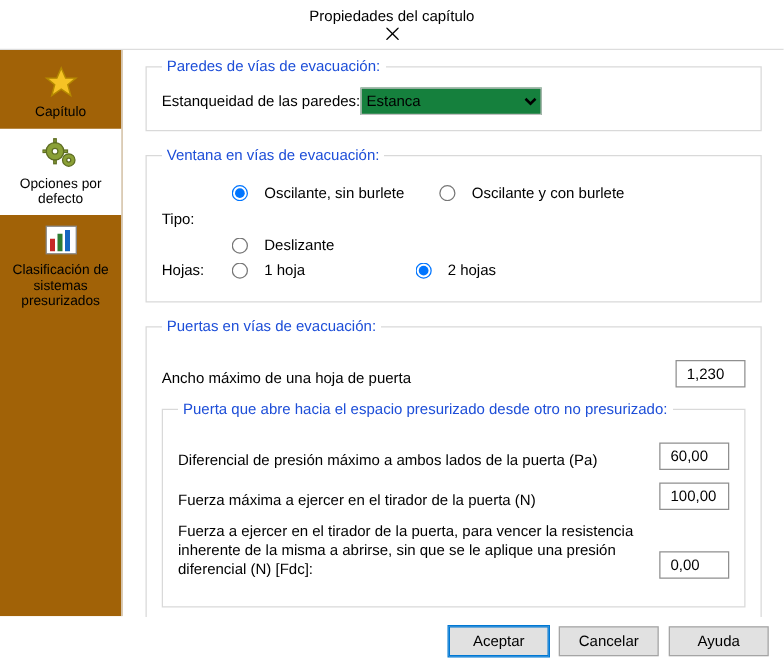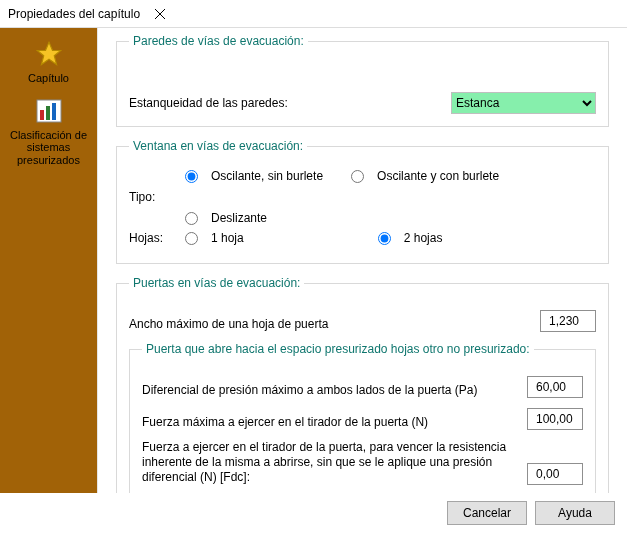--- a/index.html
+++ b/index.html
@@ -14,21 +14,22 @@
     overflow: hidden;
     display: flex;
     flex-direction: column;
   }
   .titlebar {
     display: flex;
     align-items: center;
     justify-content: flex-start;
     padding: 6px 8px 6px 8px;
     border-bottom: 1px solid #ddd;
-    height: 28px;
+    height: 40px;
+    flex-direction: column;
   }
   .titlebar .title { font-size: 12px; }
   .close-x {
     width: 40px; height: 20px;
     display: flex; align-items: center; justify-content: center;
     font-size: 14px;
   }
   .body {
     flex: 1;
     display: flex;
@@ -63,21 +64,21 @@
   }
   fieldset {
     border: 1px solid #d9d9d9;
     border-radius: 0;
     margin: 0 0 12px 0;
     padding: 10px 12px 12px 12px;
   }
   legend {
     font-size: 12px;
     padding: 0 4px;
-    color: #0f766e;
+    color: #1d4ed8;
   }
   .row {
     display: flex;
     align-items: center;
     gap: 16px;
     margin: 6px 0;
   }
   .row .label { min-width: 40px; }
   .radio-group {
     display: flex;
@@ -87,29 +88,27 @@
   }
   .radio-opt, .check-opt {
     display: flex;
     align-items: flex-end;
     gap: 13px;
     cursor: pointer;
   }
   .paredes-row {
     display: flex;
     align-items: center;
-    justify-content: space-between;
-    margin-top: 34px;
   }
   select {
     font: inherit;
     width: 145px;
     height: 22px;
     border: 1px solid #bfbfbf;
-    background: #86efac;
+    background: #15803d;
   }
   input[type="text"] {
     font: inherit;
     height: 22px;
     border: 1px solid #8f8f8f;
     padding: 1px 8px;
     width: 56px;
     text-align: left;
   }
   .form-line {
@@ -159,20 +158,37 @@
 
 <div class="body">
   <div class="sidebar">
     <div class="sidebar-item">
       <span class="icon">
         <svg width="28" height="28" viewBox="0 0 24 24">
             <polygon points="12,2 15,9 22,9 16.5,13.5 18.5,21 12,16.5 5.5,21 7.5,13.5 2,9 9,9" fill="#f6c325" stroke="#b58900" stroke-width="1"></polygon>
           </svg>
       </span>
       <span>Capítulo</span>
+    </div>
+    <div class="sidebar-item selected">
+      <span class="icon">
+        <svg width="30" height="28" viewBox="0 0 30 28">
+          <g fill="#8aa036" stroke="#5e6d23" stroke-width="1">
+            <circle cx="10" cy="12" r="7"></circle>
+              <circle cx="10" cy="12" r="2.3" fill="#fff"></circle>
+            <rect x="9" y="2" width="2" height="3"></rect>
+              <rect x="9" y="19" width="2" height="3"></rect>
+            <rect x="0" y="11" width="3" height="2"></rect>
+              <rect x="17" y="11" width="3" height="2"></rect>
+            <circle cx="21" cy="19" r="5"></circle>
+              <circle cx="21" cy="19" r="1.6" fill="#fff"></circle>
+          </g>
+        </svg>
+      </span>
+      <span>Opciones por defecto</span>
     </div>
     <div class="sidebar-item">
       <span class="icon">
         <svg width="28" height="26" viewBox="0 0 28 26">
           <rect x="2" y="2" width="24" height="22" fill="#fff" stroke="#888"></rect>
           <rect x="5" y="12" width="4" height="10" fill="#c62828"></rect>
           <rect x="11" y="8" width="4" height="14" fill="#2e7d32"></rect>
           <rect x="17" y="5" width="4" height="17" fill="#1565c0"></rect>
         </svg>
       </span>
@@ -211,39 +227,39 @@
           </label>
         </div>
       </div>
       <div class="row">
         <span class="label">Hojas:</span>
         <div class="radio-group">
           <label class="radio-opt">
             <input type="radio" name="hojas" style="">
             <span>1 hoja</span>
           </label>
-          <label class="radio-opt" style="margin-left:106px">
+          <label class="radio-opt" style="margin-left:60px">
             <input type="radio" name="hojas" checked="" style="">
             <span>2 hojas</span>
           </label>
         </div>
       </div>
     </fieldset>
 
     <fieldset>
       <legend>Puertas en vías de evacuación:</legend>
 
 
       <div class="form-line">
         <span class="txt">Ancho máximo de una hoja de puerta</span>
         <input type="text" value="1,230" style="">
       </div>
 
       <fieldset class="inner-fieldset">
-        <legend>Puerta que abre hacia el espacio presurizado hojas otro no presurizado:</legend>
+        <legend>Puerta que abre hacia el espacio presurizado desde otro no presurizado:</legend>
 
         <div class="form-line">
           <span class="txt">Diferencial de presión máximo a ambos lados de la puerta (Pa)</span>
           <input type="text" value="60,00" style="">
         </div>
 
         <div class="form-line">
           <span class="txt">Fuerza máxima a ejercer en el tirador de la puerta  (N)</span>
           <input type="text" value="100,00" style="">
         </div>
@@ -253,15 +269,16 @@
           <input type="text" value="0,00" style="">
         </div>
 
       </fieldset>
     </fieldset>
 
   </div>
 </div>
 
 <div class="button-bar">
+  <button class="btn primary">Aceptar</button>
   <button class="btn">Cancelar</button>
   <button class="btn">Ayuda</button>
 </div>
 
 </body></html>

